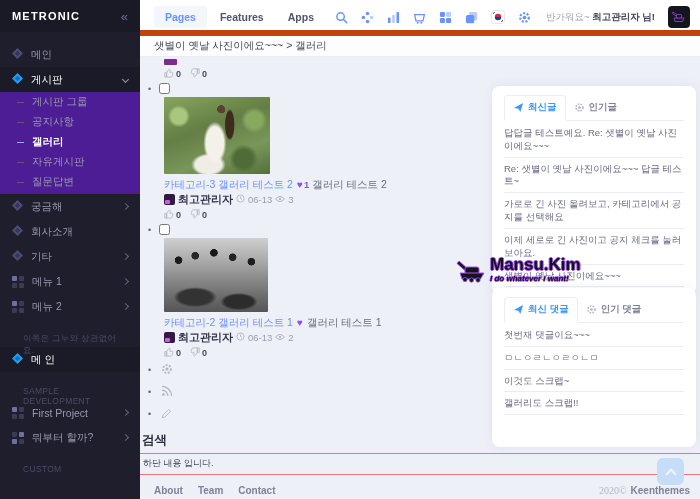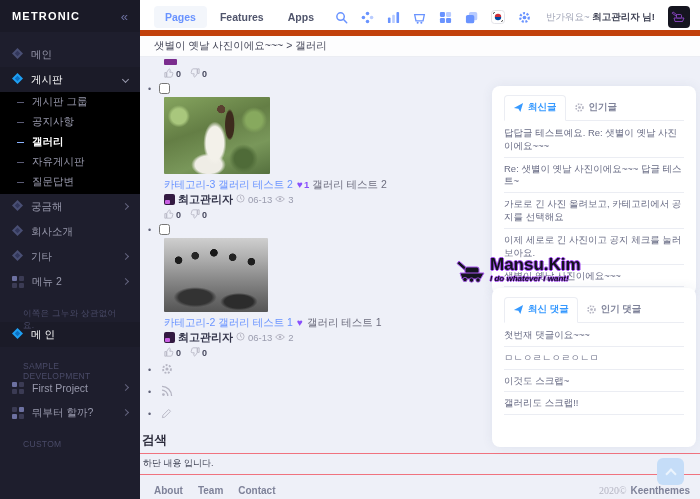--- a/index.html
+++ b/index.html
@@ -10,21 +10,21 @@
   
   .sidebar { width:140px; background:#1e1e2d; flex-shrink:0; display:flex; flex-direction:column; overflow:hidden; }
   .brand { height:32px; background:#1a1a27; display:flex; align-items:center; justify-content:space-between; padding:0 12px; flex-shrink:0; }
   .brand-name { color:#ffffff; font-weight:bold; font-size:11px; letter-spacing:1.2px; }
   .collapse { color:#6d71a1; font-size:13px; line-height:1; cursor:pointer; }
   .menu { padding-top:10px; font-size:10.5px; }
   .m-item { height:25px; display:flex; align-items:center; padding:0 12px; color:#9899ac; cursor:pointer; }
   .m-item .lbl { flex:1; margin-left:8px; }
   .m-item.hl { background:#1b1b28; }
   .m-item.hl .lbl { color:#ffffff; }
-  .group { background:#000000; padding-bottom:2px; }
+  .group { background:#4c1d95; padding-bottom:2px; }
   .s-item { height:20px; display:flex; align-items:center; padding-left:17px; color:#9899ac; cursor:pointer; }
   .s-item .dash { width:7px; height:1px; background:#5a5b75; margin-right:8px; flex-shrink:0; }
   .s-item.active { color:#ffffff; font-weight:bold; }
   .s-item.active .dash { background:#8ab2ff; }
   .chev { width:5px; height:5px; border-right:1.2px solid #63637e; border-bottom:1.2px solid #63637e; transform:rotate(-45deg); margin-left:4px; }
   .chev.down { transform:rotate(45deg); border-color:#9899ac; }
   .sec-label { font-size:8.5px; color:#4a4b68; padding:0 23px; margin-top:14px; height:14px; letter-spacing:.3px; }
   .gridico { display:inline-grid; grid-template-columns:5px 5px; grid-gap:2px; }
   .gridico i { width:5px; height:5px; border-radius:1px; background:#3b3b54; }
   .gridico i.on { background:#6d71a1; }
@@ -191,20 +191,30 @@
         <span class="lbl">기타</span>
         <span class="chev"></span>
       </div>
       <div class="m-item">
         <span class="gridico">
             <i class="on"></i>
             <i></i>
             <i></i>
             <i></i>
           </span>
+        <span class="lbl">메뉴 1</span>
+        <span class="chev"></span>
+      </div>
+      <div class="m-item">
+        <span class="gridico">
+            <i class="on"></i>
+            <i></i>
+            <i></i>
+            <i></i>
+          </span>
         <span class="lbl">메뉴 2</span>
         <span class="chev"></span>
       </div>
       <div class="sec-label">이쪽은 그누와 상관없어요.</div>
       <div class="m-item hl">
         <span><svg width="11" height="11" viewBox="0 0 12 12">
               <path d="M6 0 12 6 6 12 0 6Z" fill="#1e9ff2"></path>
               <path d="M6 3 9 6 6 9 3 6Z" fill="#0c71c3"></path>
             </svg></span>
         <span class="lbl">메 인</span>

